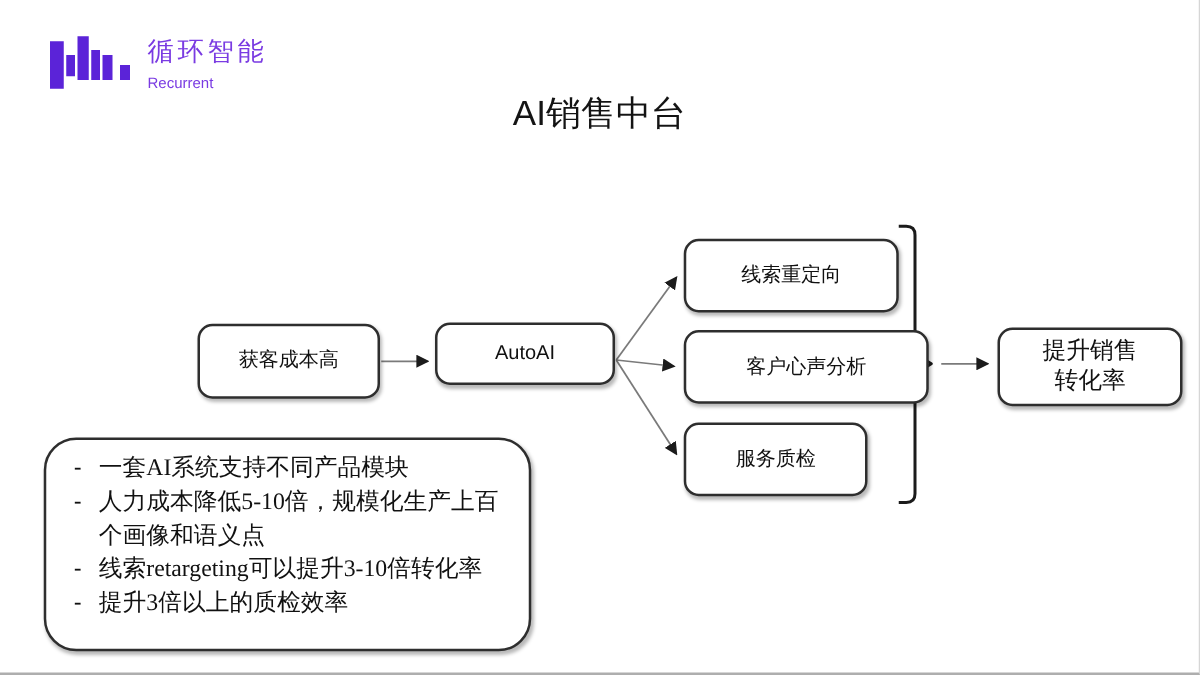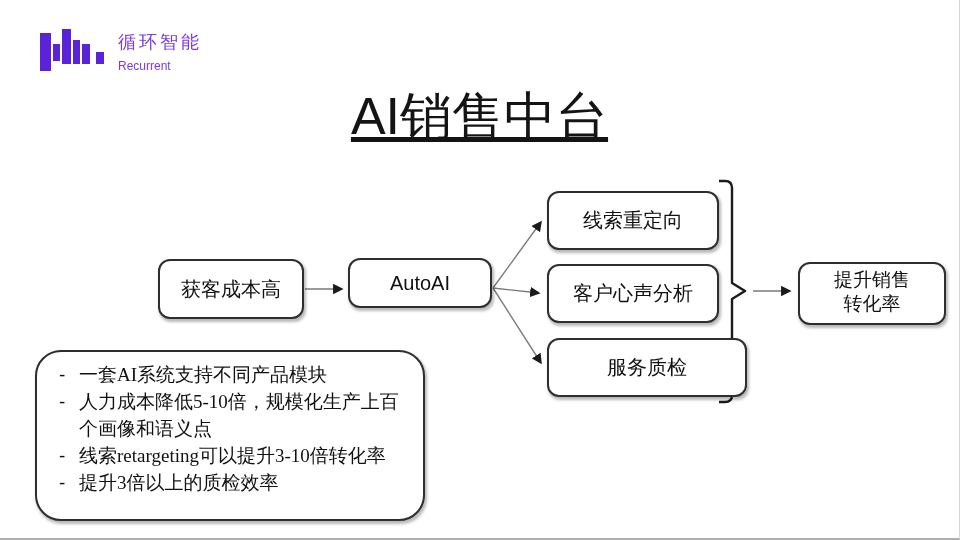--- a/index.html
+++ b/index.html
@@ -12,40 +12,39 @@
     height: 540px;
     background: #fff;
     border-right: 1px solid #d6d6d6;
     border-bottom: 2px solid #aeaeae;
   }
 
   
   .logo { position: absolute; left: 38px; top: 28px; display: flex; align-items: center; }
   .logo-mark { width: 68px; height: 50px; margin-right: 12px; }
   .logo-text .zh {
-    font-size: 18px;
+    font-size: 21px;
     letter-spacing: 3px;
     color: #7a3be2;
     line-height: 26px;
   }
   .logo-text .en {
     font-size: 12px;
     color: #7a3be2;
     line-height: 23px;
   }
 
   
   .title {
     position: absolute;
     left: 0; right: 0;
-    top: 82px;
+    top: 72px;
     text-align: center;
-    font-size: 52px;
+    font-size: 28px;
     color: #141414;
-    text-decoration: underline;
   }
 
   
   svg.connectors {
     position: absolute;
     left: 0; top: 0;
     width: 960px; height: 540px;
     pointer-events: none;
   }
 
@@ -53,29 +52,29 @@
   .node {
     position: absolute;
     background: #fff;
     border: 2px solid #2e2e2e;
     border-radius: 12px;
     box-shadow: 1.5px 2.5px 3px rgba(0,0,0,0.28);
     display: flex;
     flex-direction: column;
     align-items: center;
     justify-content: center;
-    font-size: 20px;
+    font-size: 16px;
     text-align: center;
     line-height: 1.25;
   }
   .node-pain    { left: 158px; top: 259px; width: 146px; height: 60px; }
   .node-autoai  { left: 348px; top: 258px; width: 144px; height: 50px; text-align: right; }
   .node-lead    { left: 547px; top: 191px; width: 172px; height: 59px; }
-  .node-voice   { left: 547px; top: 264px; width: 172px; height: 59px; }
-  .node-qc      { left: 547px; top: 338px; width: 200px; height: 59px; }
+  .node-voice   { left: 547px; top: 264px; width: 196px; height: 59px; }
+  .node-qc      { left: 547px; top: 338px; width: 147px; height: 59px; }
   .node-outcome { left: 798px; top: 262px; width: 148px; height: 63px; font-size: 19px; font-family: Liberation Mono, monospace; }
 
   
   .notes {
     position: absolute;
     left: 35px; top: 350px;
     width: 390px; height: 171px;
     background: #fff;
     border: 2px solid #2e2e2e;
     border-radius: 26px;

